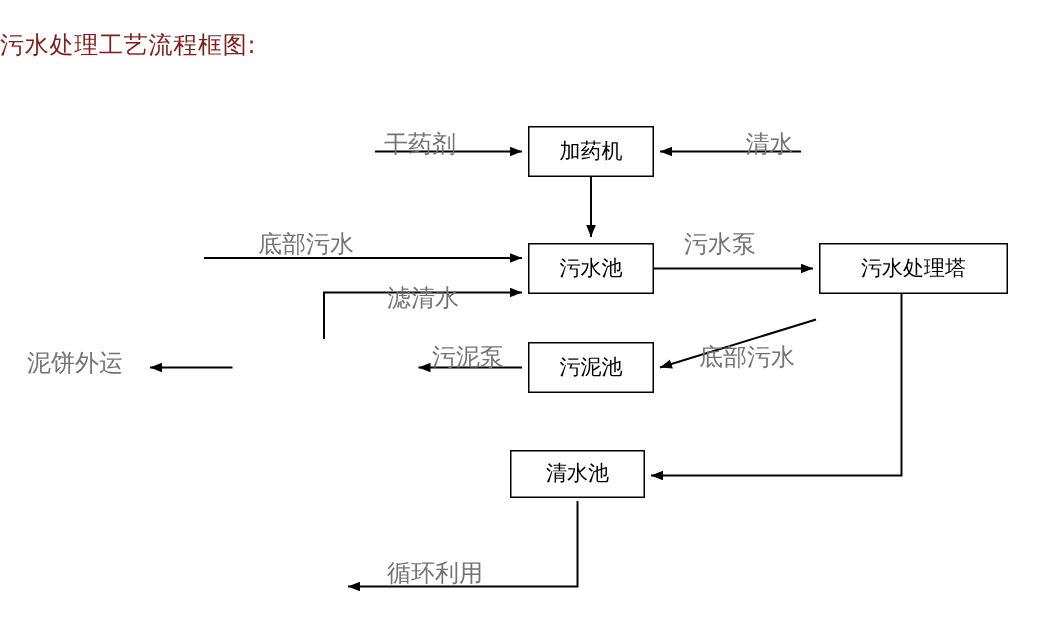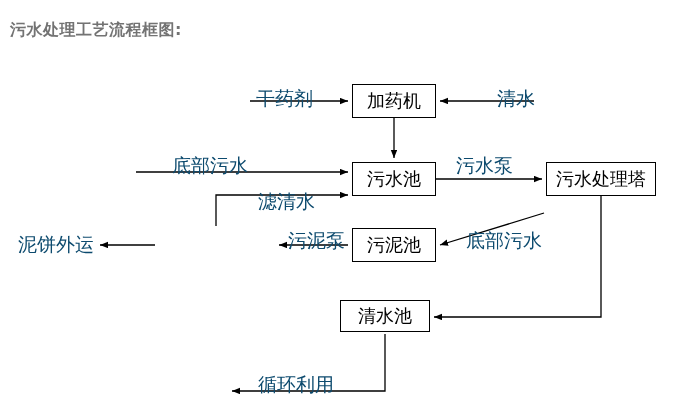--- a/index.html
+++ b/index.html
@@ -13,43 +13,43 @@
     font-family: "DejaVu Sans", "Liberation Sans", sans-serif;
     overflow: hidden;
   }
   #canvas {
     position: relative;
     width: 700px;
     height: 420px;
   }
   #title {
     position: absolute;
-    left: 10px;
+    left: 0;
     top: 20px;
     font-size: 16px;
-    font-weight: bold;
-    color: #737373;
+    font-weight: normal;
+    color: #7f1d1d;
     letter-spacing: 0.5px;
   }
   .node {
     position: absolute;
     border: 1px solid #000;
     background: #fff;
-    font-size: 18px;
+    font-size: 14px;
     color: #000;
     display: flex;
     align-items: center;
     justify-content: center;
     box-sizing: border-box;
     white-space: nowrap;
   }
   .edge-label {
     position: absolute;
-    font-size: 19px;
-    color: #0c4a6e;
+    font-size: 16px;
+    color: #737373;
     white-space: nowrap;
   }
   svg#wires {
     position: absolute;
     left: 0;
     top: 0;
     width: 700px;
     height: 420px;
     pointer-events: none;
   }
@@ -92,21 +92,21 @@
   </svg>
 
   <div class="node" style="left:352px; top:84px; width:84px; height:34px;">
     <span>加药机</span>
   </div>
 
   <div class="node" style="left:352px; top:162px; width:84px; height:34px;">
     <span>污水池</span>
   </div>
 
-  <div class="node" style="left:546px; top:162px; width:110px; height:34px;">
+  <div class="node" style="left:546px; top:162px; width:126px; height:34px;">
     <span>污水处理塔</span>
   </div>
 
   <div class="node" style="left:352px; top:228px; width:84px; height:34px;">
     <span>污泥池</span>
   </div>
 
 
   <div class="node" style="left:340px; top:300px; width:90px; height:32px;">
     <span>清水池</span>

